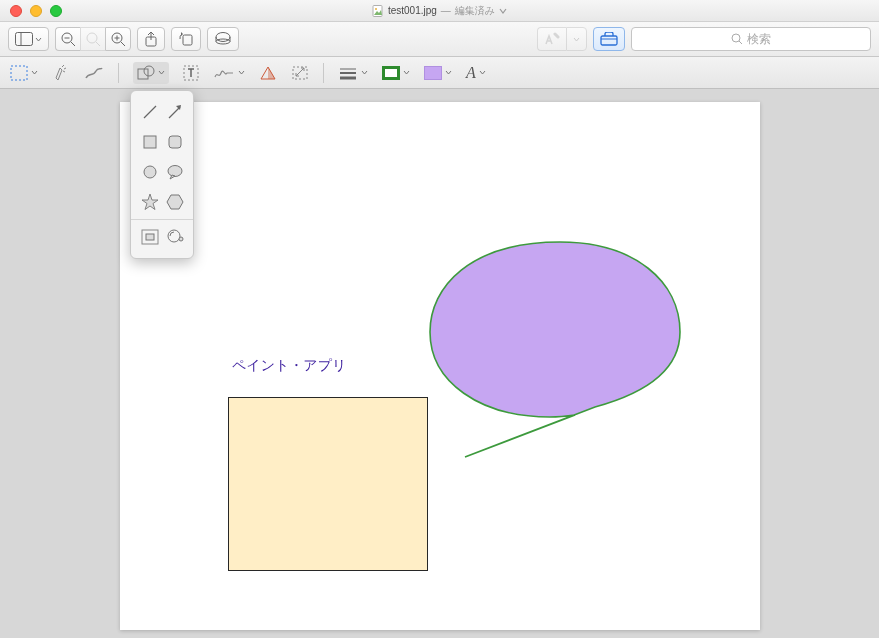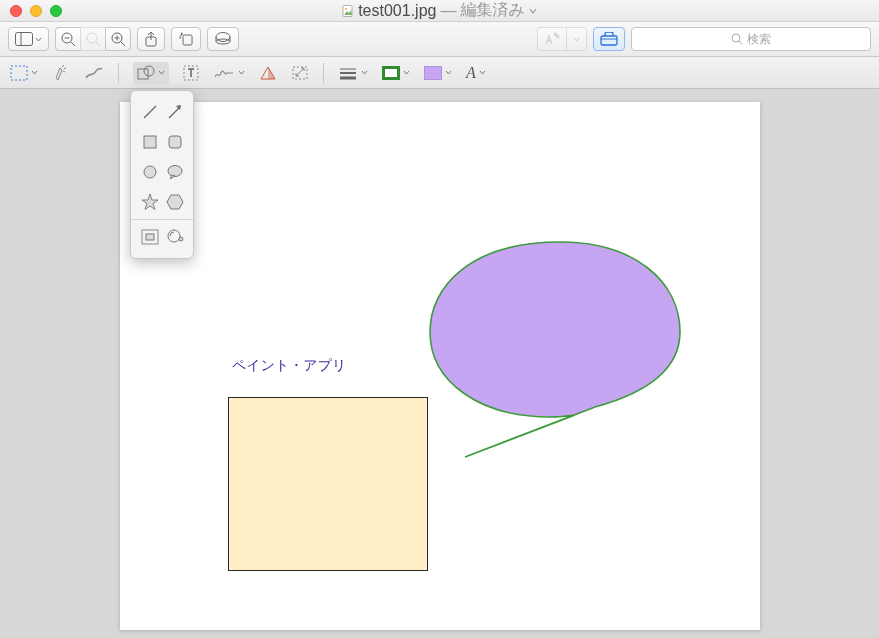--- a/index.html
+++ b/index.html
@@ -5,21 +5,21 @@
   * { box-sizing: border-box; margin: 0; padding: 0; font-family: -apple-system, "Helvetica Neue", Arial, sans-serif; }
   body { width: 879px; height: 638px; background: #ececec; overflow: hidden; }
 
   
   .titlebar { height: 22px; background: linear-gradient(#f6f6f6,#e8e8e8); display: flex; align-items: center; border-bottom: 1px solid #d0d0d0; position: relative; }
   .traffic { display: flex; gap: 8px; padding-left: 10px; }
   .traffic span { width: 12px; height: 12px; border-radius: 50%; display: block; }
   .t-close { background: #ff5f57; border: 0.5px solid #e1493d; }
   .t-min { background: #ffbd2e; border: 0.5px solid #e0a528; }
   .t-max { background: #28c940; border: 0.5px solid #1dac2f; }
-  .title-center { position: absolute; left: 0; right: 0; text-align: center; font-size: 16px; color: #4a4a4a; pointer-events: none; display:flex; align-items:center; justify-content:center; gap:4px;}
+  .title-center { position: absolute; left: 0; right: 0; text-align: center; font-size: 10px; color: #4a4a4a; pointer-events: none; display:flex; align-items:center; justify-content:center; gap:4px;}
   .title-center .muted { color: #999; }
   .jpg-ico { width:12px;height:12px;display:inline-block; }
 
   
   .toolbar1 { height: 35px; background: linear-gradient(#f8f8f8,#ebebeb); border-bottom: 1px solid #c7c7c7; display:flex; align-items:center; padding: 0 8px; gap:6px;}
   .btn { height: 24px; border: 1px solid #c5c5c5; border-radius: 4px; background: linear-gradient(#ffffff,#f2f2f2); display:inline-flex; align-items:center; justify-content:center; padding:0 6px; color:#555; font-size:12px; cursor:pointer;}
   .btn.small{padding:0 4px;}
   .btn svg { display:block; }
   .spacer { flex:1; }
   .btn-group { display:flex; }

